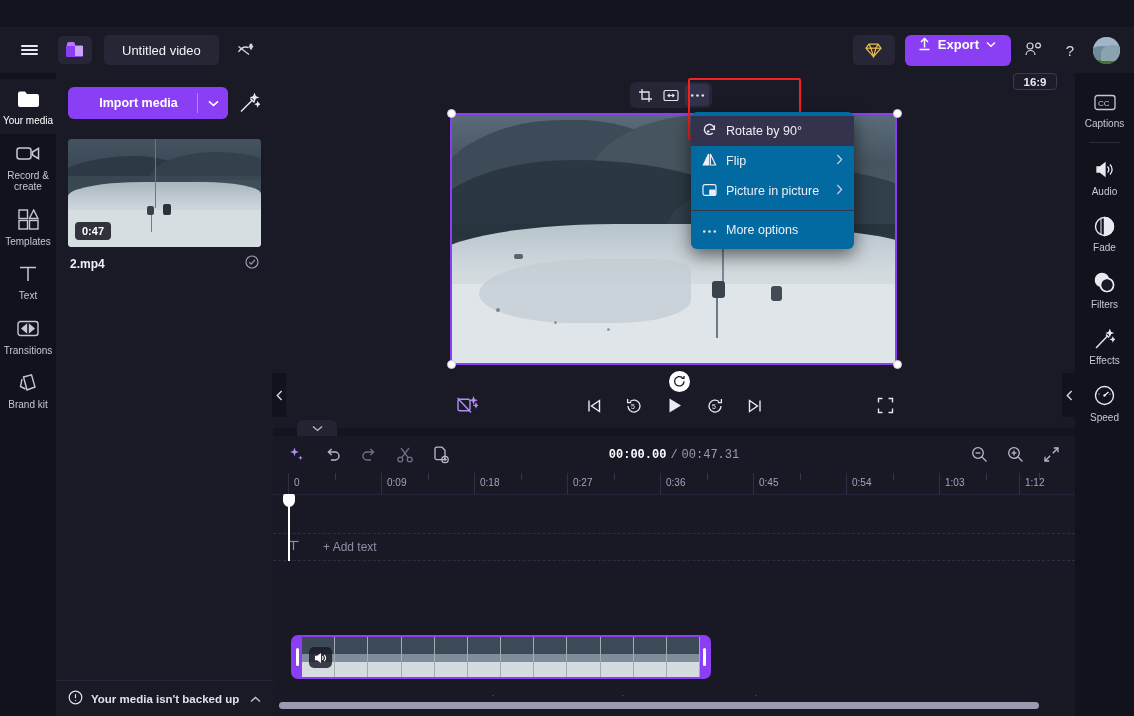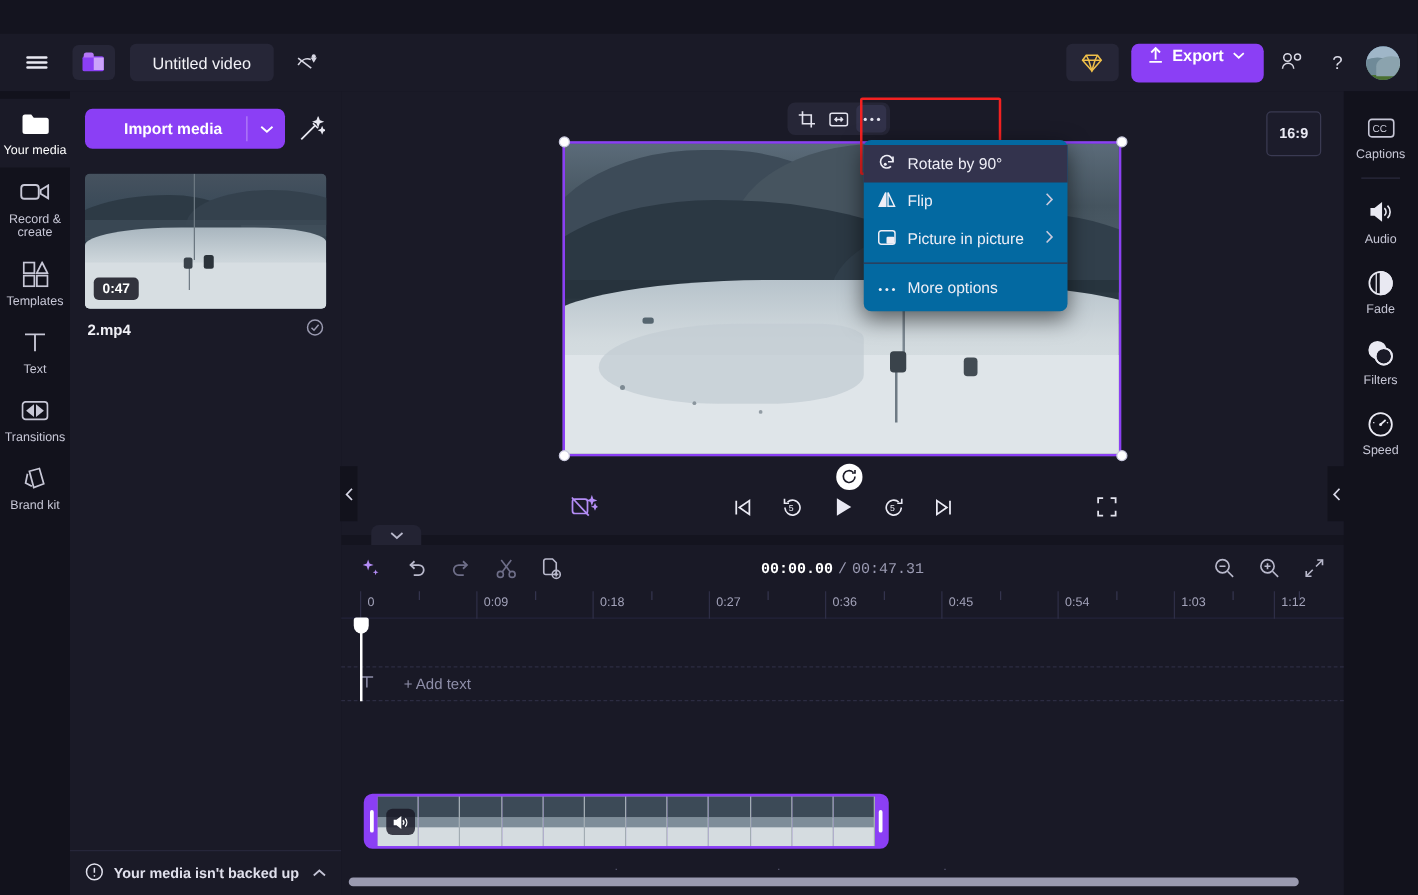--- a/index.html
+++ b/index.html
@@ -132,21 +132,21 @@
     width:59px; padding:10px 2px 8px; display:flex; flex-direction:column; align-items:center; gap:5px;
     color:#c7c7d6; font-size:10px; text-align:center; line-height:1.15;
   }
   .rrail-div { height:1px; background:#2a2a3d; margin:4px 14px 6px; }
 
   
   .preview {
     position:absolute; top:73px; left:273px; right:59px; height:355px; background:#1a1a27;
   }
   .ratio-badge {
-    position:absolute; top:16px; right:18px; width:44px; height:36px; border:1px solid #3a3a52;
+    position:absolute; top:0; right:18px; width:44px; height:17px; border:1px solid #3a3a52;
     border-radius:4px; display:flex; align-items:center; justify-content:center;
     font-size:11.5px; font-weight:bold; color:#eaeaf4; background:#1c1c2b;
   }
   .video-frame {
     position:absolute; left:177px; top:40px; width:447px; height:252px;
     border:2px solid #8b3ff5; overflow:hidden; background:#46525f;
   }
   .v-sky { position:absolute; left:0; top:0; right:0; height:50%;
      background:linear-gradient(180deg,#5b6b79 0%, #45545f 40%, #56646f 100%); }
   .v-mt-far { position:absolute; left:-5%; top:2%; width:60%; height:34%;
@@ -493,20 +493,31 @@
     </div>
     <div class="rrail-item">
       <span class="rail-ic">
         <svg width="21" height="21" viewBox="0 0 21 21" fill="none" stroke="#e9e9f2" stroke-width="1.4">
           <circle cx="8" cy="8" r="6.6" fill="#e9e9f2"></circle>
             <circle cx="13" cy="13" r="6.6" fill="#1a1a27"></circle>
           <circle cx="13" cy="13" r="6.6"></circle>
         </svg>
       </span>
       <span>Filters</span>
+    </div>
+    <div class="rrail-item">
+      <span class="rail-ic">
+        <svg width="21" height="21" viewBox="0 0 21 21" fill="none" stroke="#e9e9f2" stroke-width="1.4">
+          <path d="M2 19 L13.5 7"></path>
+            <path d="M12 5.5 L15 8.5"></path>
+          <path d="M15.8 1.5 L16.5 3.3 L18.3 4 L16.5 4.7 L15.8 6.5 L15.1 4.7 L13.3 4 L15.1 3.3 Z" fill="#e9e9f2"></path>
+          <path d="M18.9 9 L19.3 10 L20.3 10.4 L19.3 10.8 L18.9 11.8 L18.5 10.8 L17.5 10.4 L18.5 10 Z" fill="#e9e9f2"></path>
+        </svg>
+      </span>
+      <span>Effects</span>
     </div>
     <div class="rrail-item">
       <span class="rail-ic">
         <svg width="21" height="21" viewBox="0 0 21 21" fill="none" stroke="#e9e9f2" stroke-width="1.4">
           <circle cx="10.5" cy="10.5" r="9"></circle>
           <path d="M10.5 10.5 L14.5 7"></path>
           <circle cx="10.5" cy="10.5" r="1.2" fill="#e9e9f2" stroke="none"></circle>
           <path d="M4.5 9 L5.5 9.3" stroke-width="1"></path>
             <path d="M16.5 9 L15.5 9.3" stroke-width="1"></path>
         </svg>

